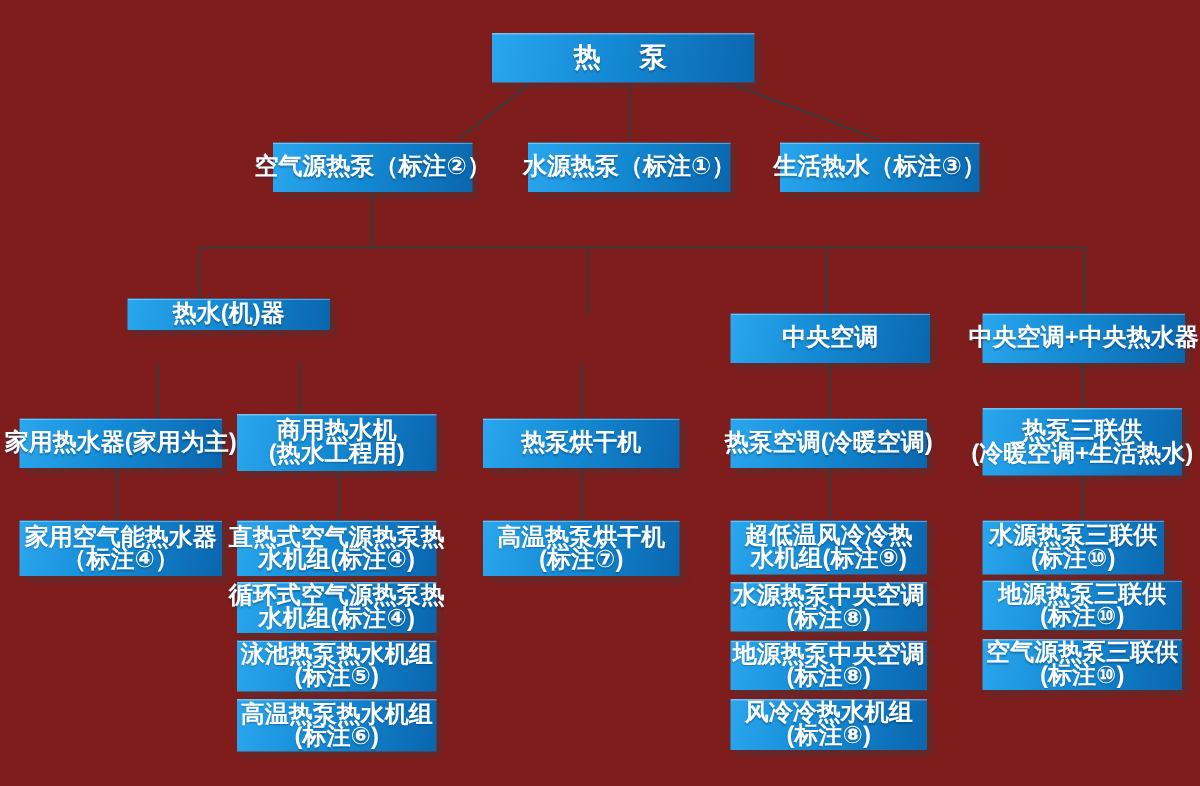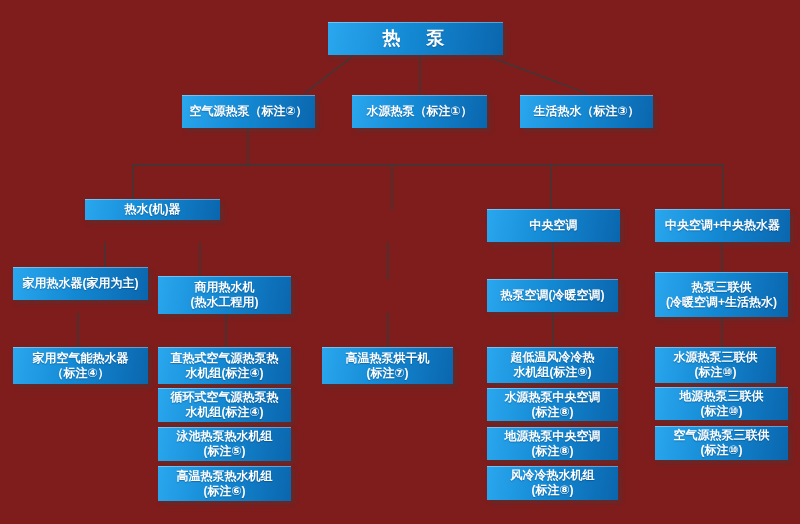--- a/index.html
+++ b/index.html
@@ -14,21 +14,21 @@
   .node{
     position:absolute;
     z-index:2;
     display:flex;
     flex-direction:column;
     align-items:center;
     justify-content:center;
     text-align:center;
     color:#ffffff;
     font-weight:bold;
-    font-size:12px;
+    font-size:16px;
     line-height:15px;
     background:linear-gradient(100deg,#2aa7ee 0%,#148ad4 45%,#0a66ae 100%);
     box-shadow:inset 0 1px 0 rgba(255,255,255,0.35), 3px 3px 4px rgba(60,60,60,0.45);
     text-shadow:0 1px 1px rgba(0,40,80,0.35);
   }
   .node span{display:block;white-space:nowrap;}
   .title{font-size:18px;letter-spacing:4px;}
 </style>
 </head>
 <body>
@@ -76,26 +76,29 @@
   <div class="node" style="left:85px;top:199px;width:135px;height:21px">
     <span>热水(机)器</span>
   </div>
   <div class="node" style="left:487px;top:209px;width:133px;height:33px">
     <span>中央空调</span>
   </div>
   <div class="node" style="left:655px;top:209px;width:135px;height:33px">
     <span>中央空调+中央热水器</span>
   </div>
 
-  <div class="node" style="left:13px;top:267px;width:135px;height:33px">
+  <div class="node" style="left:13px;top:279px;width:135px;height:33px">
     <span>家用热水器(家用为主)</span>
   </div>
   <div class="node" style="left:158px;top:276px;width:133px;height:38px">
     <span>商用热水机</span>
     <span>(热水工程用)</span>
+  </div>
+  <div class="node" style="left:322px;top:279px;width:131px;height:33px">
+    <span>热泵烘干机</span>
   </div>
   <div class="node" style="left:487px;top:279px;width:131px;height:33px">
     <span>热泵空调(冷暖空调)</span>
   </div>
   <div class="node" style="left:655px;top:272px;width:133px;height:45px">
     <span>热泵三联供</span>
     <span>(冷暖空调+生活热水)</span>
   </div>
 
   <div class="node" style="left:13px;top:347px;width:135px;height:37px">

